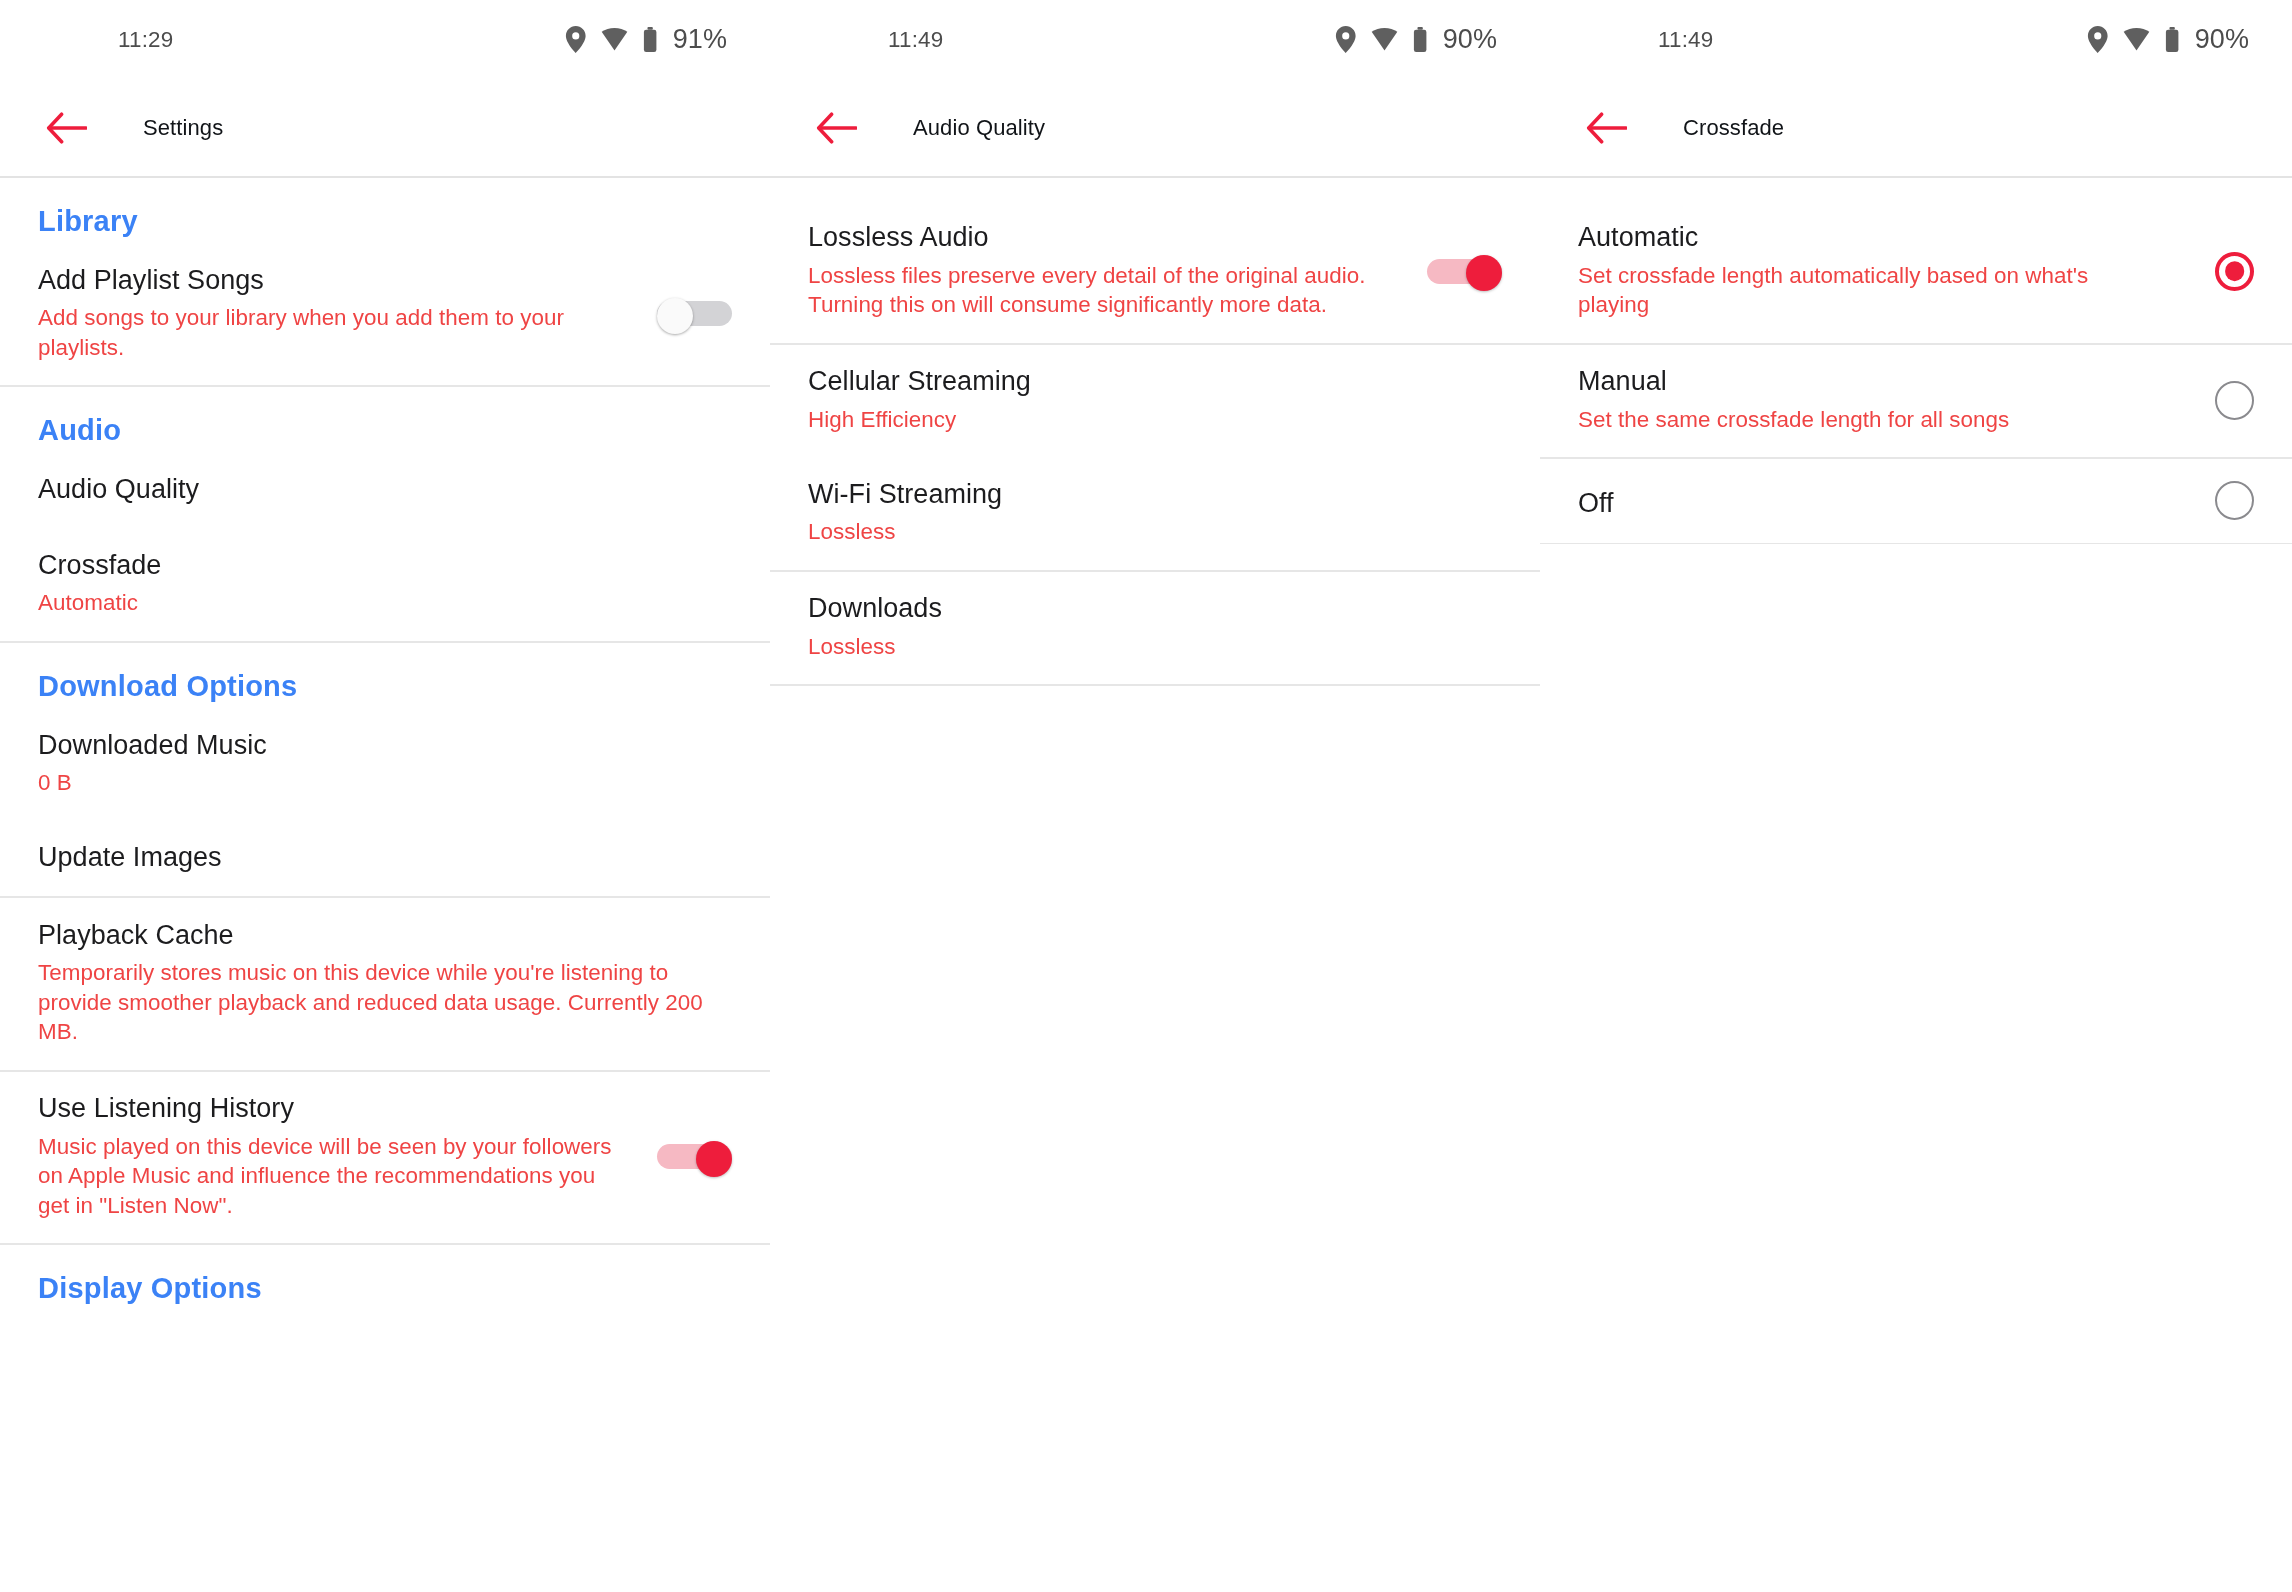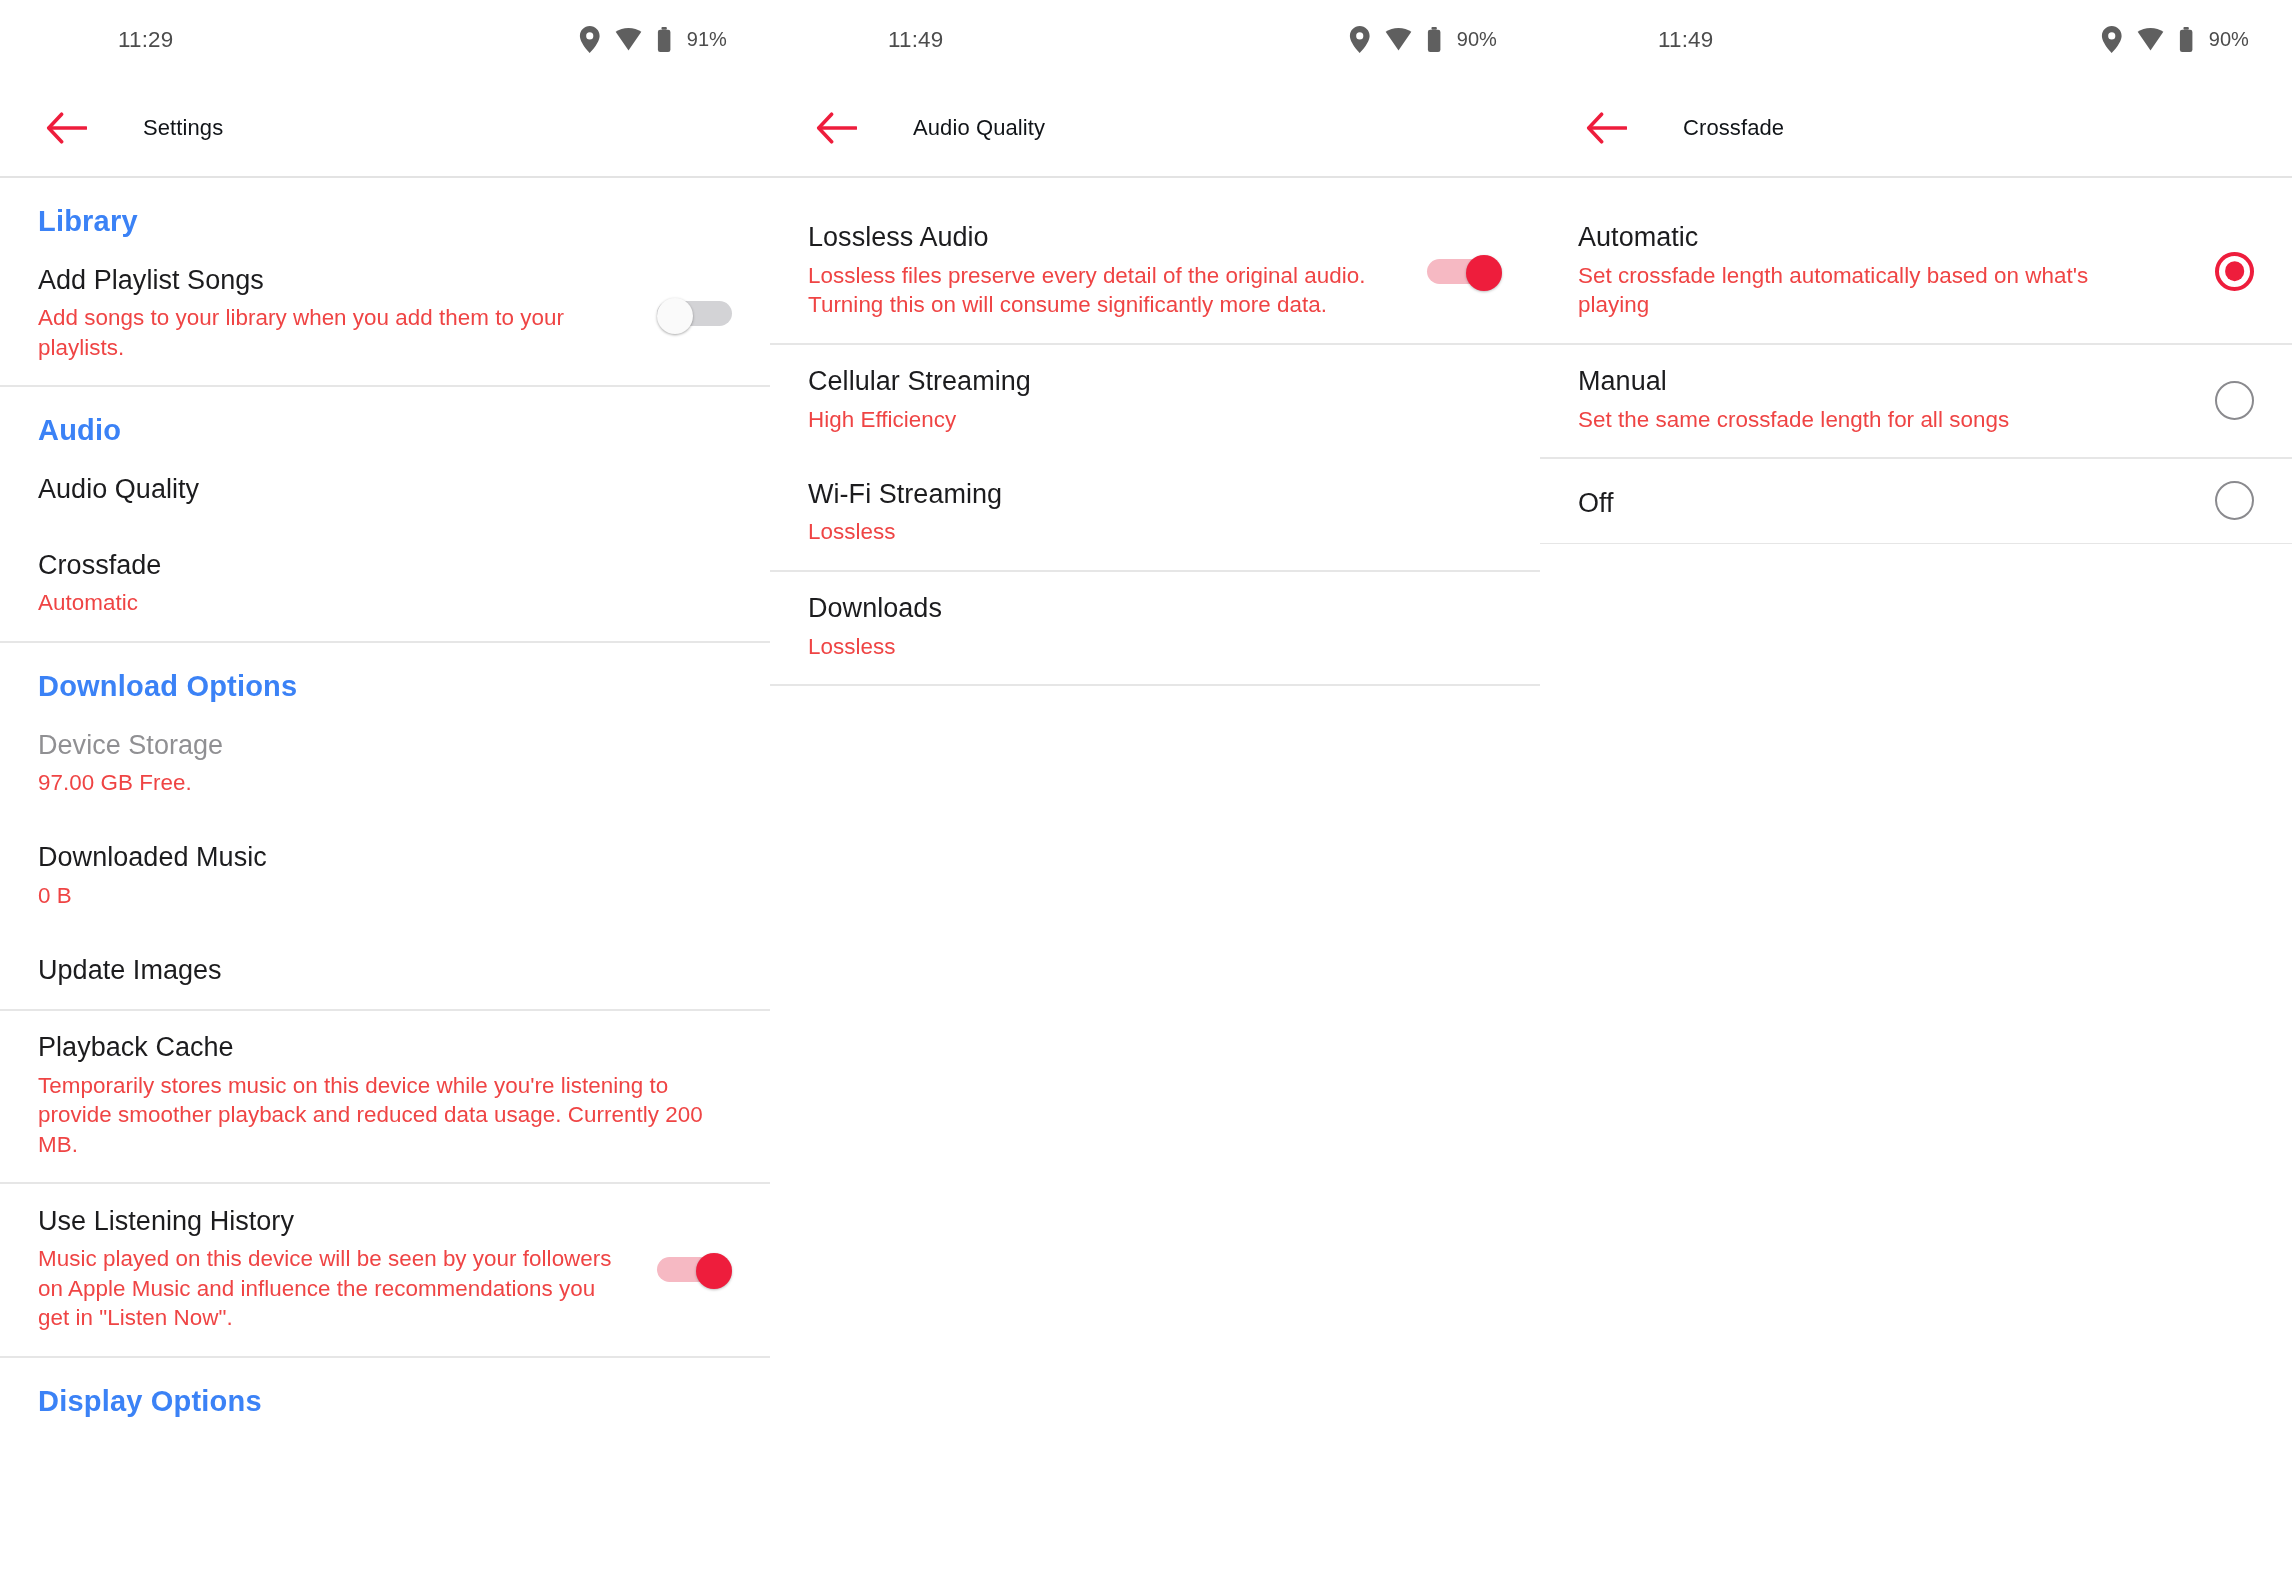--- a/index.html
+++ b/index.html
@@ -43,21 +43,21 @@
   .status-right {
     position: absolute;
     right: 43px;
     top: 0; bottom: 0;
     display: flex;
     align-items: center;
     gap: 15px;
   }
   .status-right svg { display: block; }
   .status-batt-pct {
-    font-size: 20px;
+    font-size: 27px;
     color: #4c4c4c;
     letter-spacing: 0.1px;
   }
 
   
   .appbar {
     height: 97px;
     display: flex;
     align-items: center;
     padding-left: 38px;
@@ -249,26 +249,20 @@
         <div class="row-text">
           <div class="row-title">Crossfade</div>
           <div class="row-sub">Automatic</div>
         </div>
       </div>
       <div class="divider"></div>
 
       <div class="section-header">Download Options</div>
       <div class="row">
         <div class="row-text">
-          <div class="row-title muted">Device Storage</div>
-          <div class="row-sub">97.00 GB Free.</div>
-        </div>
-      </div>
-      <div class="row">
-        <div class="row-text">
           <div class="row-title">Downloaded Music</div>
           <div class="row-sub">0 B</div>
         </div>
       </div>
       <div class="row">
         <div class="row-text">
           <div class="row-title">Update Images</div>
         </div>
       </div>
       <div class="divider"></div>

